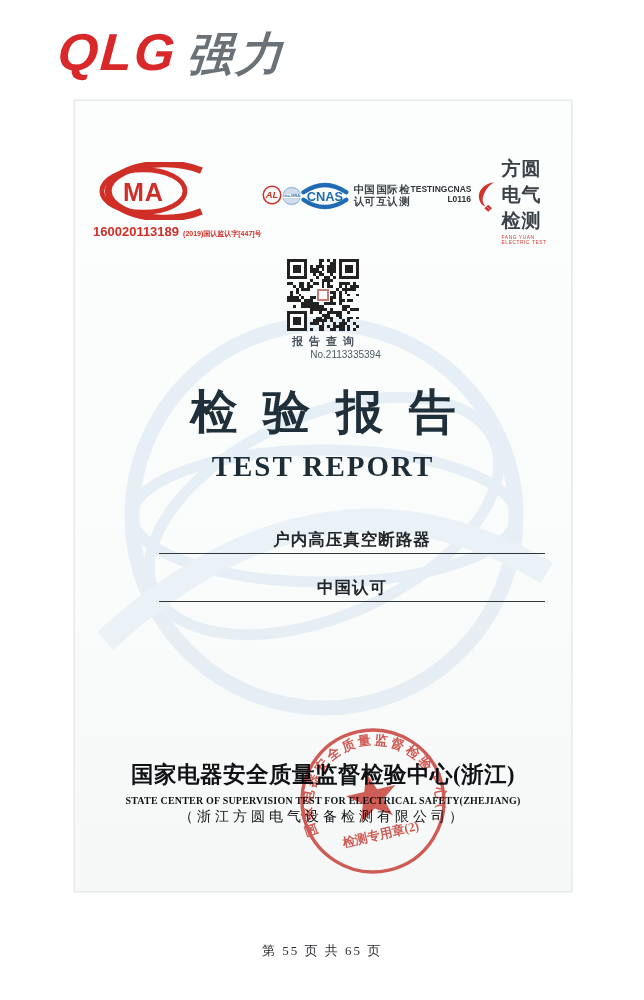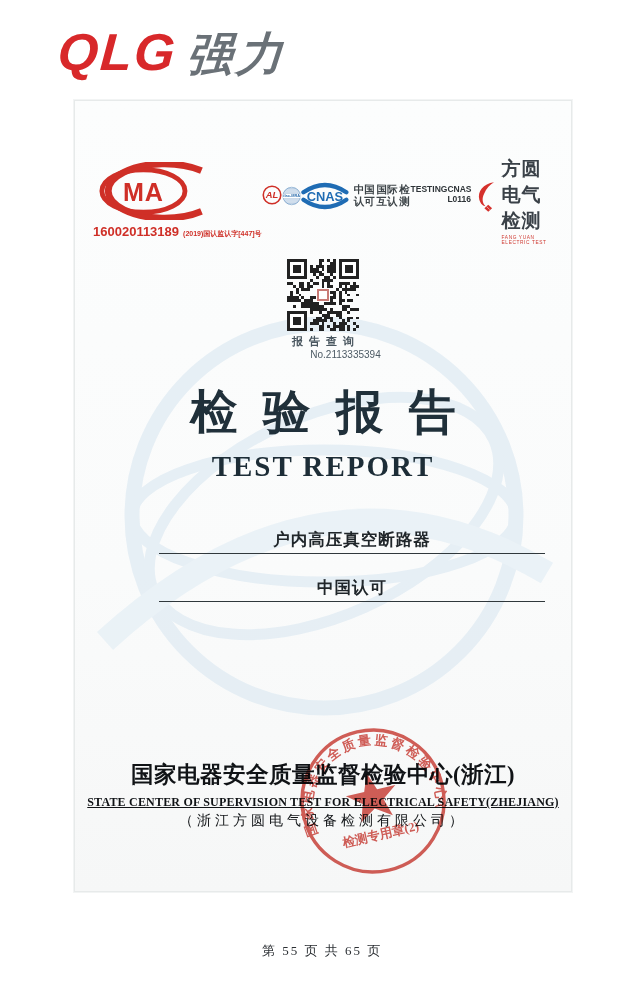--- a/index.html
+++ b/index.html
@@ -64,21 +64,21 @@
   .field-label { width:80px; flex:0 0 80px; }
   .field-label .cn { font-size:17px; font-weight:700; color:#20262a; letter-spacing:1px; white-space:nowrap; }
   .field-label .en { font-family:"Liberation Serif", serif; font-size:7.5px; color:#2a3338; letter-spacing:.3px; margin-top:1px; }
   .field-line { flex:1; border-bottom:1.4px solid #30383c; text-align:center;
                 font-size:16.5px; font-weight:700; color:#20262a; padding-bottom:2px;
                 letter-spacing:1px; white-space:nowrap; margin-bottom:9px; }
 
   
   .org-block { position:absolute; left:0; right:0; top:658px; text-align:center; color:#101316; }
   .org-cn  { font-size:22.5px; font-weight:700; letter-spacing:.5px; }
-  .org-en  { font-family:"Liberation Serif", serif; font-size:12px; font-weight:700; margin-top:5px; letter-spacing:.2px;text-decoration:underline; }
+  .org-en  { font-family:"Liberation Serif", serif; font-size:10px; font-weight:700; margin-top:5px; letter-spacing:.2px; }
   .org-sub { font-size:14px; font-weight:400; letter-spacing:4px; margin-top:2px; }
 
   
   .stamp { position:absolute; left:222px; top:624px; width:152px; height:152px;
            transform:rotate(-13deg); opacity:.82; mix-blend-mode:multiply; pointer-events:none; }
 
   
   .page-footer { position:absolute; left:0; right:0; top:942px; text-align:center;
                  font-size:13px; color:#2b2f33; letter-spacing:2px; }
 </style>

